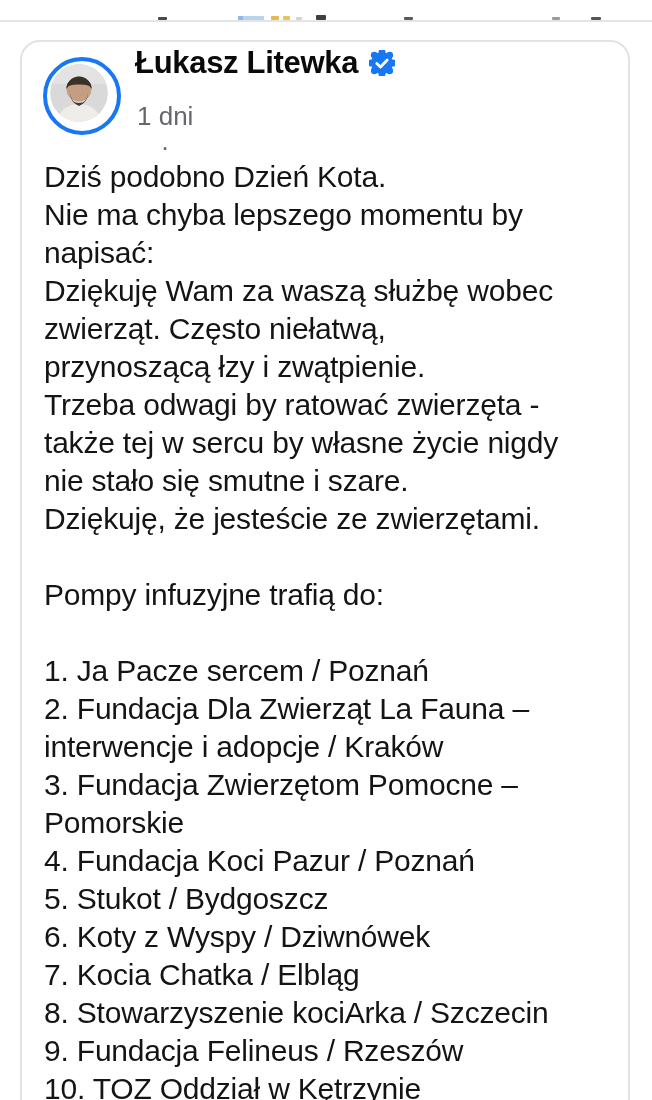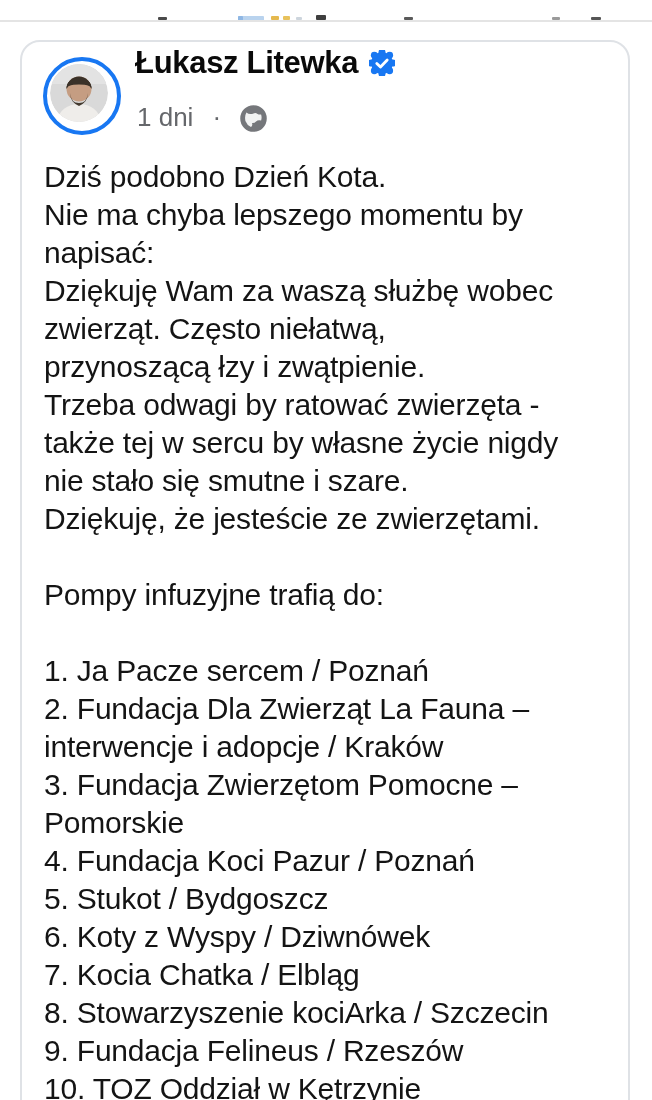--- a/index.html
+++ b/index.html
@@ -84,23 +84,24 @@
     margin-left: 11px;
     width: 26px; height: 26px;
     display: inline-block;
   }
   .meta-row {
     position: absolute;
     left: 115px; top: 59px;
     height: 32px;
     display: flex;
     align-items: center;
-    gap: 19px;
+    gap: 0;
     font-size: 26px;
     color: #65676B;
+    flex-direction: column;
   }
   .meta-dot { font-size: 26px; color: #65676B; }
   .globe-icon { width: 27px; height: 27px; display: inline-block; margin-top: 2px; }
 
   
   .post-body {
     position: absolute;
     left: 22px;
     top: 116px;
     font-size: 30px;

